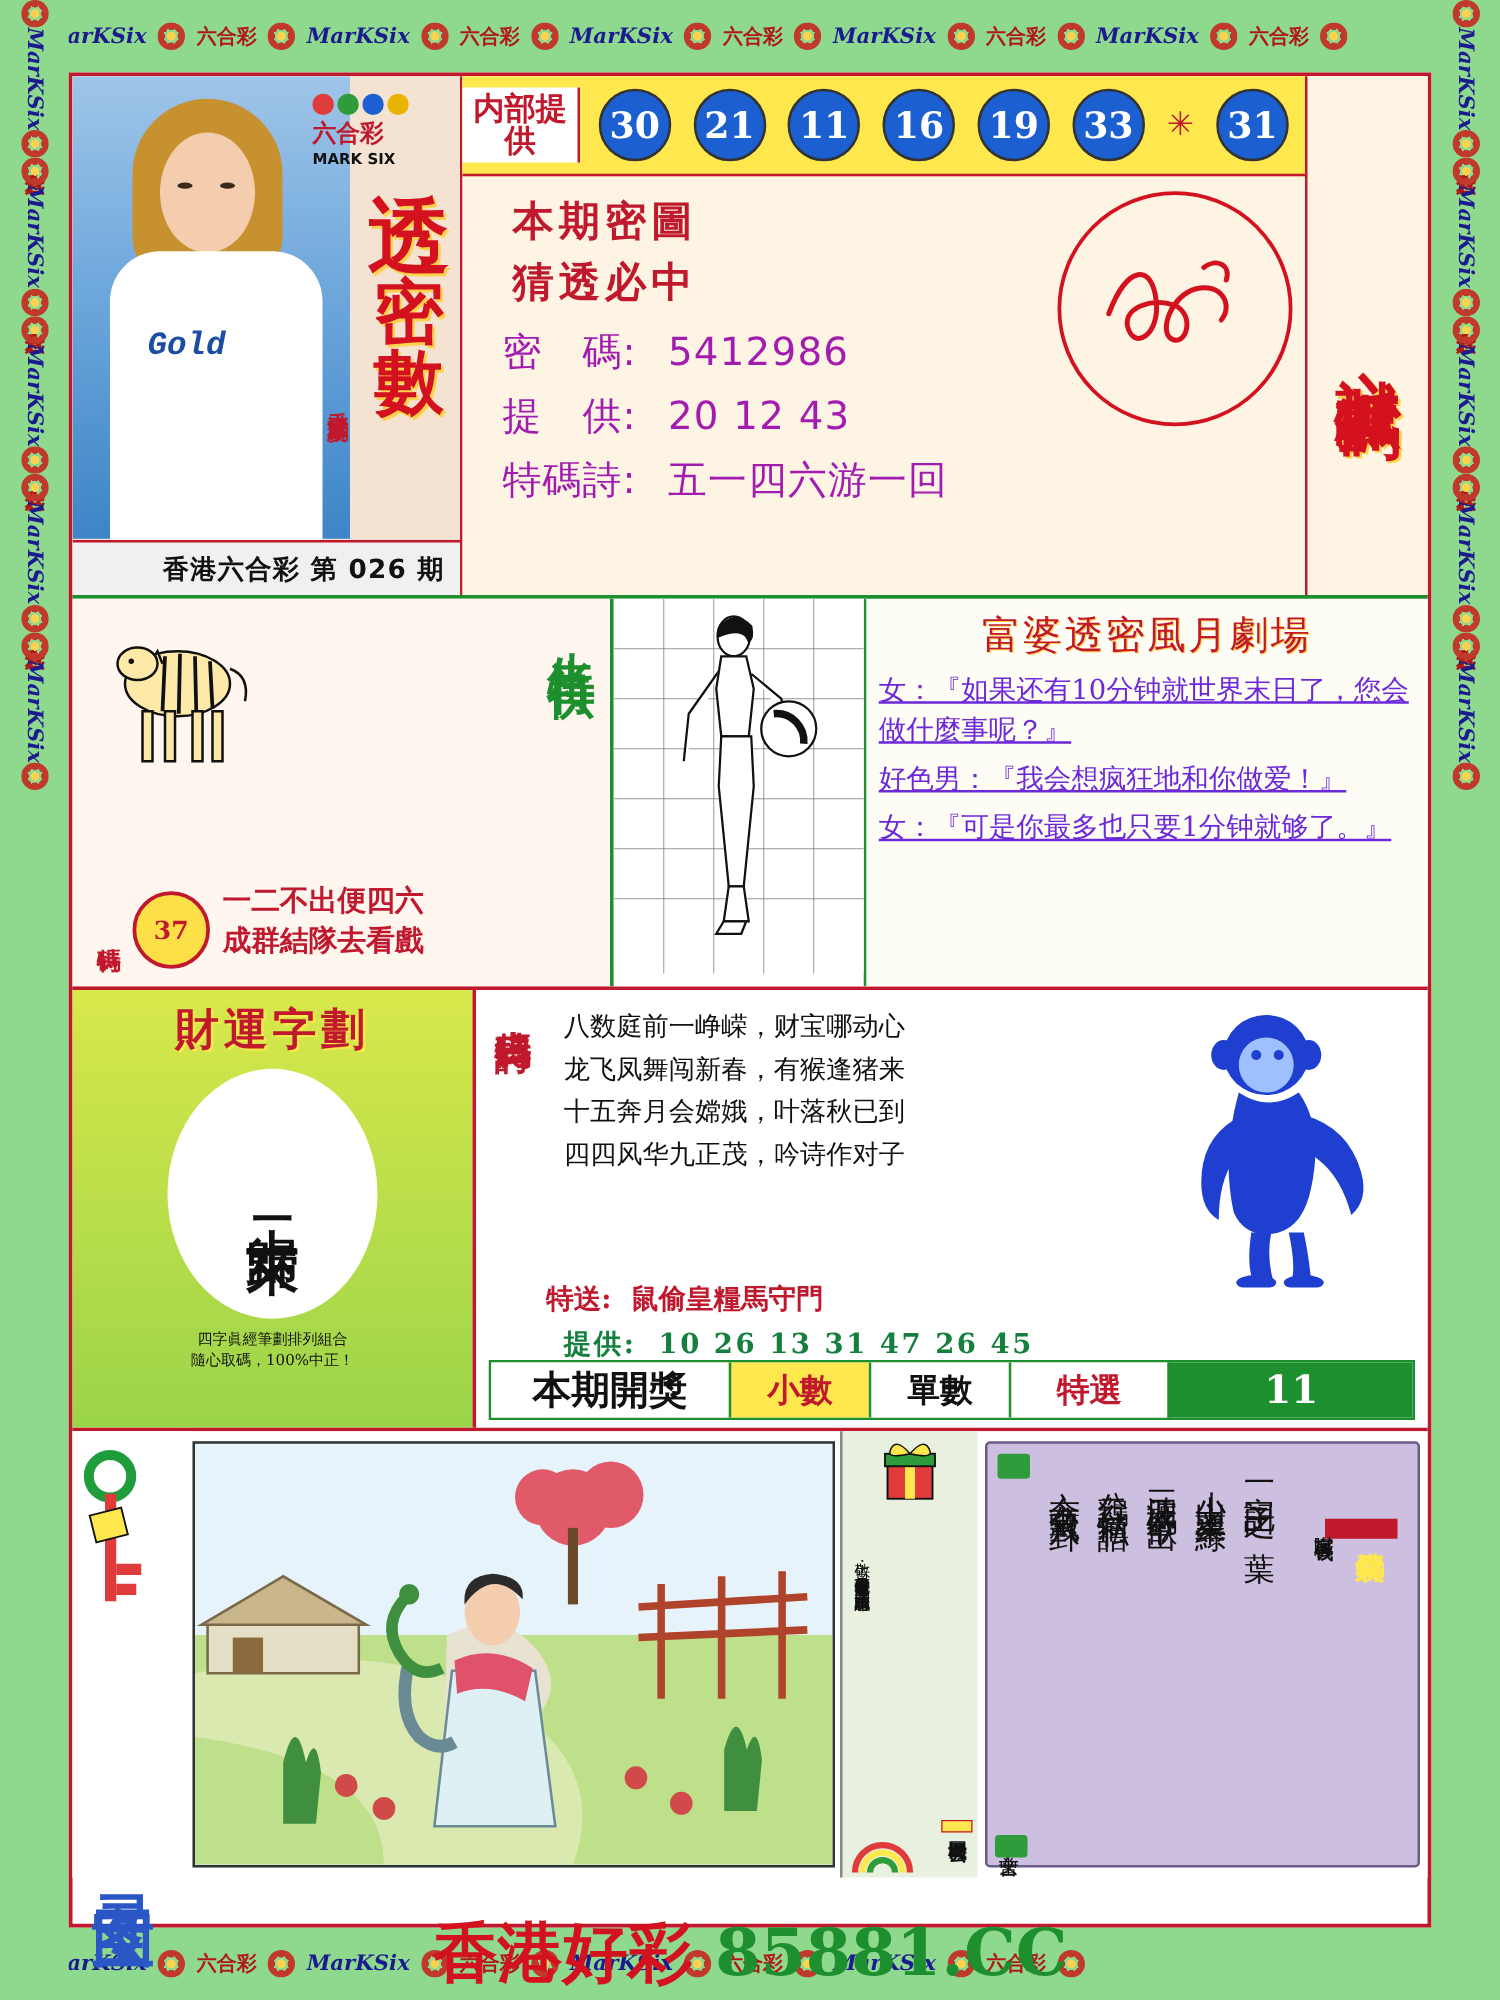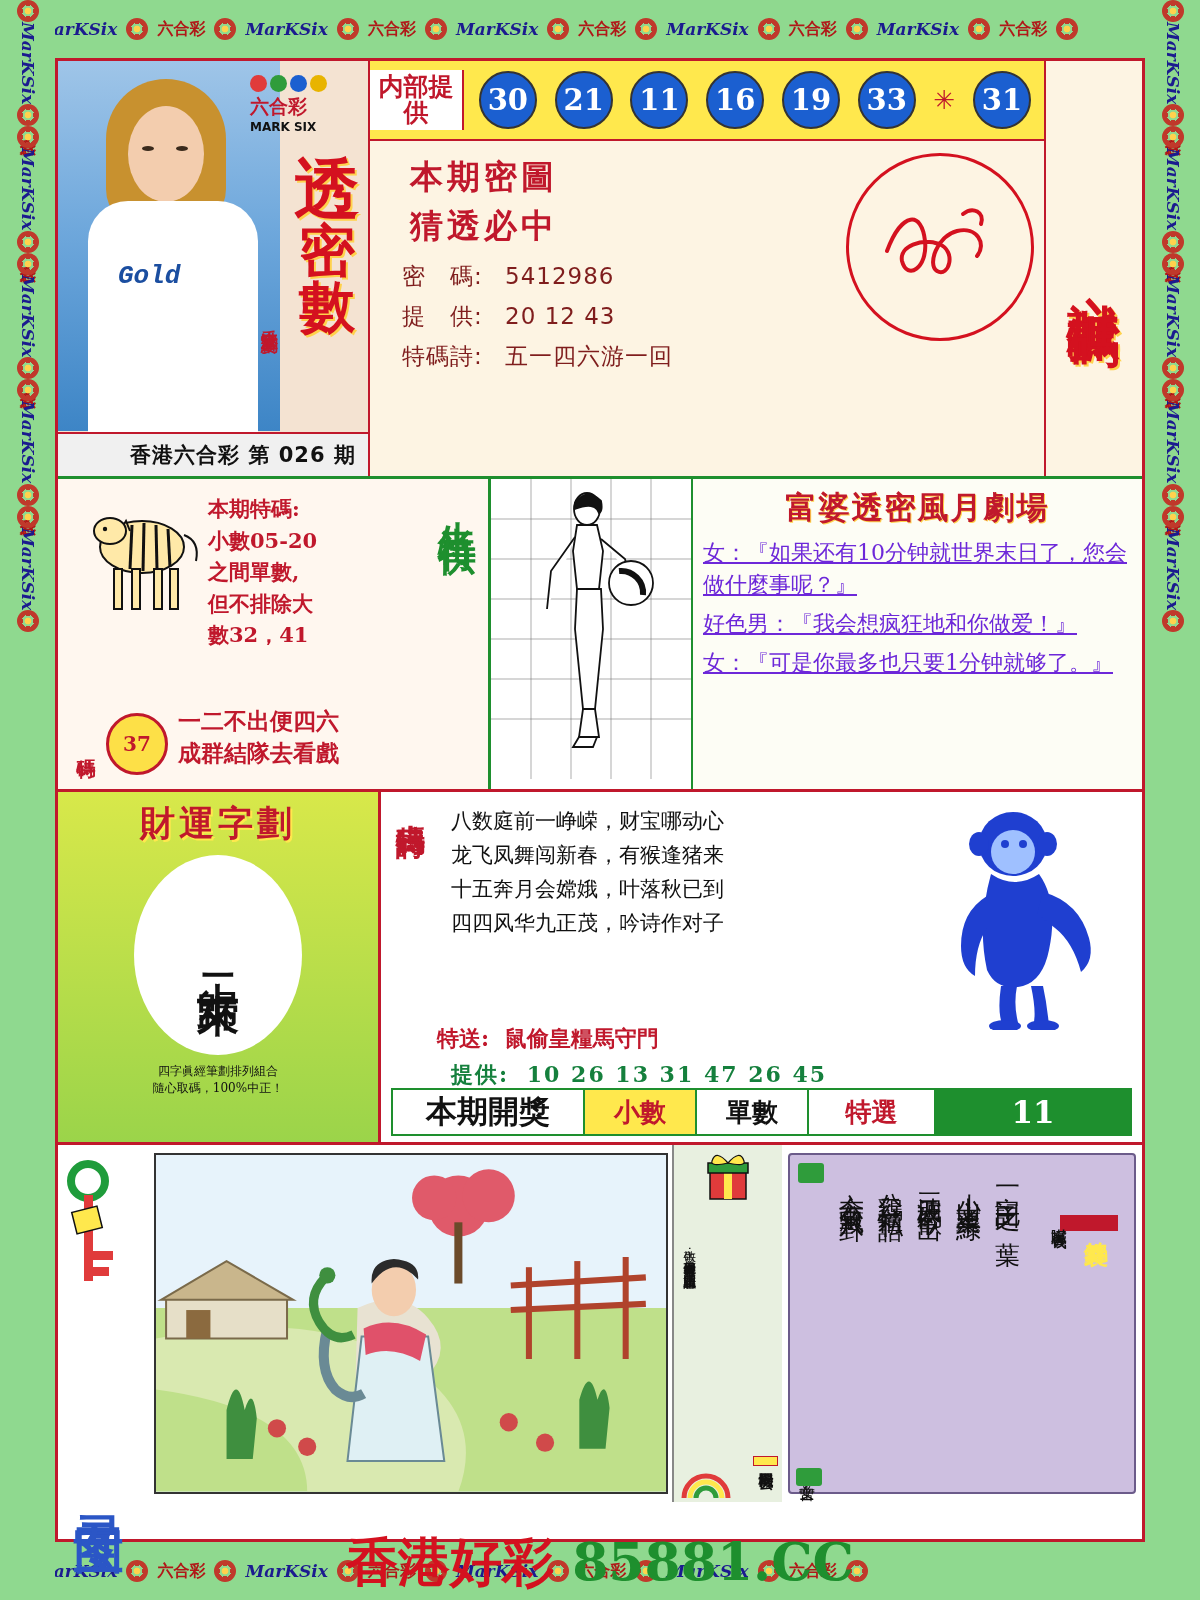--- a/index.html
+++ b/index.html
@@ -61,41 +61,41 @@
   .topmid{flex:1;position:relative;background:#fdf4e3;}
   .numbar{position:absolute;left:0;top:0;right:96px;height:78px;display:flex;align-items:center;background:#ffe84d;border-bottom:2px solid #c0182c;}
   .neibu{width:92px;text-align:center;color:#c0182c;font-weight:bold;font-size:25px;line-height:1.05;border-right:2px solid #c0182c;padding:4px 0;background:#ffffff;}
   .balls{flex:1;display:flex;align-items:center;justify-content:space-around;padding:0 6px;}
   .ball{width:54px;height:54px;border-radius:50%;display:flex;align-items:center;justify-content:center;font-size:29px;font-weight:bold;color:#fff;font-family:"DejaVu Serif",serif;border:2px solid #333;}
   .star{font-size:26px;color:#c0182c;font-weight:bold;}
 
   .midbody{position:absolute;left:0;top:78px;right:96px;bottom:0;padding:10px 14px;box-sizing:border-box;}
   .mi-tu{color:#c0182c;font-size:33px;font-weight:bold;letter-spacing:4px;margin:6px 0 2px 26px;font-family:"DejaVu Serif",serif;}
   .cai-tou{color:#c0182c;font-size:33px;font-weight:bold;letter-spacing:4px;margin:4px 0 12px 26px;font-family:"DejaVu Serif",serif;}
-  .kv{font-size:23px;color:#7f1d1d;margin:9px 0 0 18px;letter-spacing:1px;}
+  .kv{font-size:31px;color:#a21caf;margin:9px 0 0 18px;letter-spacing:1px;}
   .seal{position:absolute;right:108px;top:92px;width:182px;height:182px;border:3px solid #d4111f;border-radius:50%;background:#fdf4e3;}
   .seal svg{position:absolute;left:28px;top:40px;}
   .rightcol{position:absolute;right:0;top:0;width:96px;height:100%;background:#fdf4e3;display:flex;align-items:center;justify-content:center;border-left:2px solid #c0182c;}
   .xincheng{writing-mode:vertical-rl;font-size:52px;font-weight:bold;color:#d4111f;font-family:"DejaVu Serif",serif;letter-spacing:8px;text-shadow:2px 2px 0 #ffd24d;}
 
   
   .row2{display:flex;height:310px;border-bottom:3px solid #c0182c;}
   .zodiac{width:430px;position:relative;background:#fff7ef;border-right:3px solid #1e8f2e;}
   .zebra{position:absolute;left:22px;top:22px;}
   .temacode{position:absolute;left:16px;bottom:14px;display:flex;align-items:center;gap:6px;}
   .tm-label{writing-mode:vertical-rl;color:#c0182c;font-weight:bold;font-size:19px;}
   .tm-ball{width:56px;height:56px;border-radius:50%;background:#fde047;border:3px solid #c0182c;display:flex;align-items:center;justify-content:center;font-size:20px;font-weight:bold;color:#c0182c;font-family:"DejaVu Serif",serif;}
   .ztext{position:absolute;left:150px;top:14px;width:200px;color:#c0182c;font-size:21px;font-weight:bold;line-height:1.5;font-family:"DejaVu Serif",serif;}
   .zbottom{position:absolute;left:120px;bottom:20px;color:#c0182c;font-size:23px;font-weight:bold;line-height:1.4;font-family:"DejaVu Serif",serif;}
   .shengxiao{position:absolute;right:6px;top:12px;writing-mode:vertical-rl;color:#1e8f2e;font-size:38px;font-weight:bold;letter-spacing:6px;font-family:"DejaVu Serif",serif;}
 
   .theatre{flex:1;display:flex;background:#fff;}
   .lady{width:200px;position:relative;background:#ffffff;border-right:2px solid #1e8f2e;}
   .story{flex:1;padding:6px 10px;box-sizing:border-box;background:#fdfdf5;}
-  .story-title{text-align:center;font-size:31px;font-weight:bold;color:#c0182c;font-family:"DejaVu Serif",serif;letter-spacing:2px;margin:2px 0 8px;text-shadow:1px 1px 0 #ffd24d;}
+  .story-title{text-align:center;font-size:31px;font-weight:normal;color:#c0182c;font-family:"DejaVu Serif",serif;letter-spacing:2px;margin:2px 0 8px;text-shadow:1px 1px 0 #ffd24d;}
   .story p{margin:7px 0;font-size:22px;color:#6d28d9;line-height:1.45;font-family:"DejaVu Serif",serif;text-decoration:underline;}
 
   
   .row3{display:flex;height:350px;border-bottom:3px solid #c0182c;}
   .caiyun{width:320px;background:linear-gradient(#d8e84a,#9bd44a);border-right:3px solid #c0182c;position:relative;}
   .cy-title{text-align:center;font-size:35px;font-weight:bold;color:#c0182c;font-family:"DejaVu Serif",serif;letter-spacing:4px;padding-top:8px;text-shadow:2px 2px 0 #ffe84d;}
   .cy-oval{margin:8px auto 0;width:168px;height:200px;border-radius:50%;background:#ffffff;display:flex;align-items:center;justify-content:center;}
   .cy-oval div{writing-mode:vertical-rl;font-size:42px;font-weight:bold;color:#111;font-family:"DejaVu Serif",serif;letter-spacing:6px;}
   .cy-foot{text-align:center;font-size:12px;color:#111;line-height:1.45;margin-top:8px;font-family:"DejaVu Serif",serif;}
 
@@ -318,27 +318,20 @@
           <rect x="74" y="68" width="8" height="40" fill="#ffe9a8" stroke="#111" stroke-width="2"></rect>
           <rect x="90" y="68" width="8" height="40" fill="#ffe9a8" stroke="#111" stroke-width="2"></rect>
           <path d="M104,34 q16,6 12,26" fill="none" stroke="#111" stroke-width="2"></path>
           <g stroke="#111" stroke-width="3">
             <line x1="52" y1="24" x2="50" y2="68"></line>
             <line x1="64" y1="22" x2="63" y2="70"></line>
             <line x1="76" y1="24" x2="77" y2="68"></line>
             <line x1="88" y1="28" x2="90" y2="66"></line>
           </g>
         </svg>
-        <div class="ztext">
-          <div>本期特碼:</div>
-          <div>小數05-20</div>
-          <div>之間單數,</div>
-          <div>但不排除大</div>
-          <div>數32，41</div>
-        </div>
         <div class="zbottom">
           <div>一二不出便四六</div>
           <div>成群結隊去看戲</div>
         </div>
         <div class="temacode">
           <div class="tm-label">特碼</div>
           <div class="tm-ball">37</div>
         </div>
         <div class="shengxiao">生肖特供</div>
       </div>

